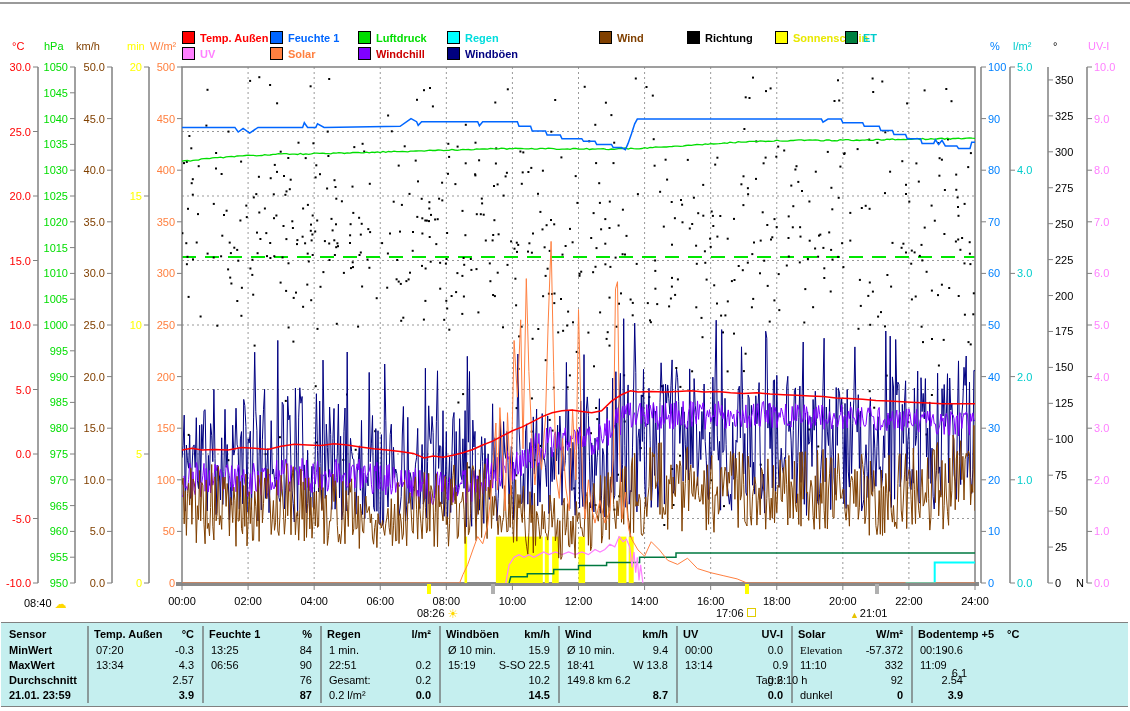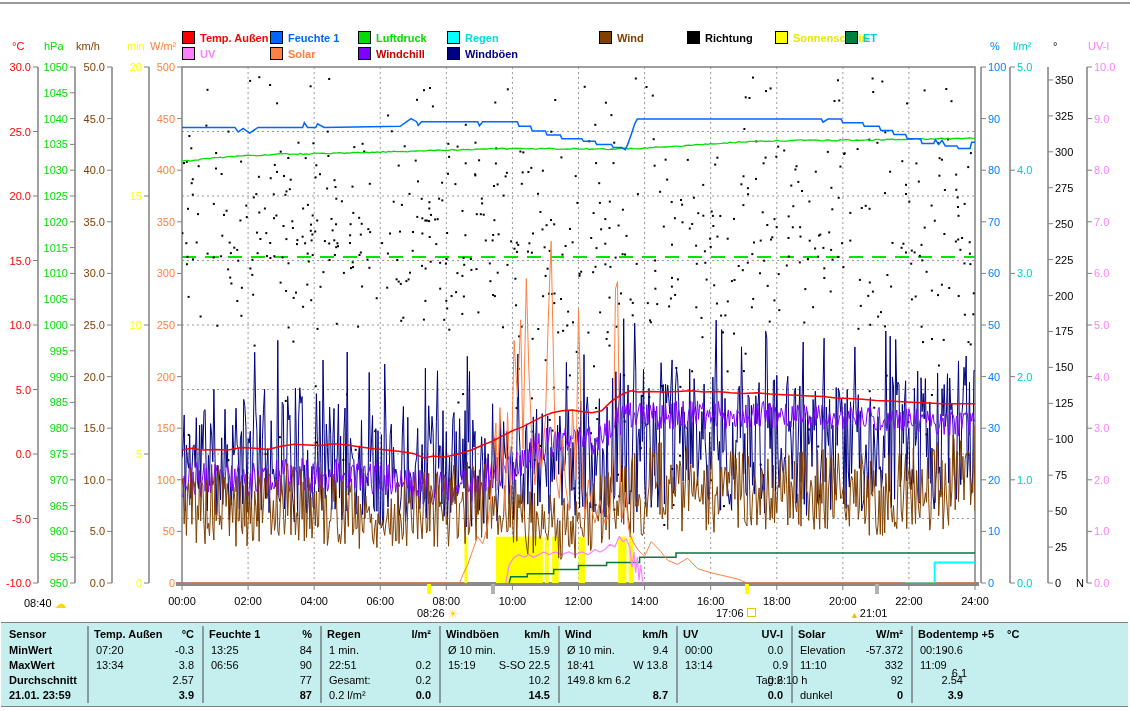--- a/index.html
+++ b/index.html
@@ -1064,30 +1064,30 @@
       <div class="cell b" style="left: 8px; top: 3px;">Sensor</div>
       <div class="cell b" style="left: 8px; top: 19px;">MinWert</div>
       <div class="cell b" style="left: 8px; top: 34px;">MaxWert</div>
       <div class="cell b" style="left: 8px; top: 49px;">Durchschnitt</div>
       <div class="cell b" style="left: 8px; top: 64px;">21.01. 23:59</div>
       <div class="cell b" style="left: 93px; top: 3px;">Temp. Außen</div>
       <div class="cell b r" style="left: 133px; top: 3px; width: 60px;">°C</div>
       <div class="cell " style="left: 95px; top: 19px;">07:20</div>
       <div class="cell r" style="left: 103px; top: 19px; width: 90px;">-0.3</div>
       <div class="cell " style="left: 95px; top: 34px;">13:34</div>
-      <div class="cell r" style="left: 103px; top: 34px; width: 90px;">3.8</div>
+      <div class="cell r" style="left: 103px; top: 34px; width: 90px;">4.3</div>
       <div class="cell r" style="left: 103px; top: 49px; width: 90px; text-align: right;">2.57</div>
       <div class="cell b r" style="left: 103px; top: 64px; width: 90px;">3.9</div>
       <div class="cell b" style="left: 208px; top: 3px;">Feuchte 1</div>
       <div class="cell b r" style="left: 251px; top: 3px; width: 60px;">%</div>
       <div class="cell " style="left: 210px; top: 19px;">13:25</div>
       <div class="cell r" style="left: 221px; top: 19px; width: 90px;">84</div>
       <div class="cell " style="left: 210px; top: 34px;">06:56</div>
       <div class="cell r" style="left: 221px; top: 34px; width: 90px;">90</div>
-      <div class="cell r" style="left: 221px; top: 49px; width: 90px;">77</div>
+      <div class="cell r" style="left: 221px; top: 49px; width: 90px;">76</div>
       <div class="cell b r" style="left: 221px; top: 64px; width: 90px;">87</div>
       <div class="cell b" style="left: 326px; top: 3px;">Regen</div>
       <div class="cell b r" style="left: 370px; top: 3px; width: 60px;">l/m²</div>
       <div class="cell " style="left: 328px; top: 19px;">1 min.</div>
       <div class="cell " style="left: 328px; top: 34px;">22:51</div>
       <div class="cell r" style="left: 340px; top: 34px; width: 90px;">0.2</div>
       <div class="cell " style="left: 328px; top: 49px;">Gesamt:</div>
       <div class="cell r" style="left: 340px; top: 49px; width: 90px;">0.2</div>
       <div class="cell " style="left: 328px; top: 64px;">0.2 l/m²</div>
       <div class="cell b r" style="left: 340px; top: 64px; width: 90px;">0.0</div>
@@ -1111,21 +1111,21 @@
       <div class="cell b" style="left: 682px; top: 3px;">UV</div>
       <div class="cell b r" style="left: 722px; top: 3px; width: 60px;">UV-I</div>
       <div class="cell " style="left: 684px; top: 19px;">00:00</div>
       <div class="cell r" style="left: 692px; top: 19px; width: 90px;">0.0</div>
       <div class="cell " style="left: 684px; top: 34px;">13:14</div>
       <div class="cell r" style="left: 697px; top: 34px; width: 90px;">0.9</div>
       <div class="cell r" style="left: 692px; top: 49px; width: 90px;">0.6</div>
       <div class="cell b r" style="left: 692px; top: 64px; width: 90px;">0.0</div>
       <div class="cell b" style="left: 797px; top: 3px;">Solar</div>
       <div class="cell b r" style="left: 842px; top: 3px; width: 60px;">W/m²</div>
-      <div class="cell " style="left: 799px; top: 19px;">Elevation</div>
+      <div class="cell " style="left: 799px; top: 19px; font-family: Liberation Serif, serif;">Elevation</div>
       <div class="cell r" style="left: 812px; top: 19px; width: 90px;">-57.372</div>
       <div class="cell " style="left: 799px; top: 34px;">11:10</div>
       <div class="cell r" style="left: 812px; top: 34px; width: 90px;">332</div>
       <div class="cell " style="left: 755px; top: 49px;">Tag:2:10 h</div>
       <div class="cell r" style="left: 812px; top: 49px; width: 90px;">92</div>
       <div class="cell " style="left: 799px; top: 64px;">dunkel</div>
       <div class="cell b r" style="left: 812px; top: 64px; width: 90px;">0</div>
       <div class="cell b" style="left: 917px; top: 3px;">Bodentemp +5</div>
       <div class="cell b" style="left: 1006px; top: 3px;">°C</div>
       <div class="cell " style="left: 919px; top: 19px;">00:19</div>

